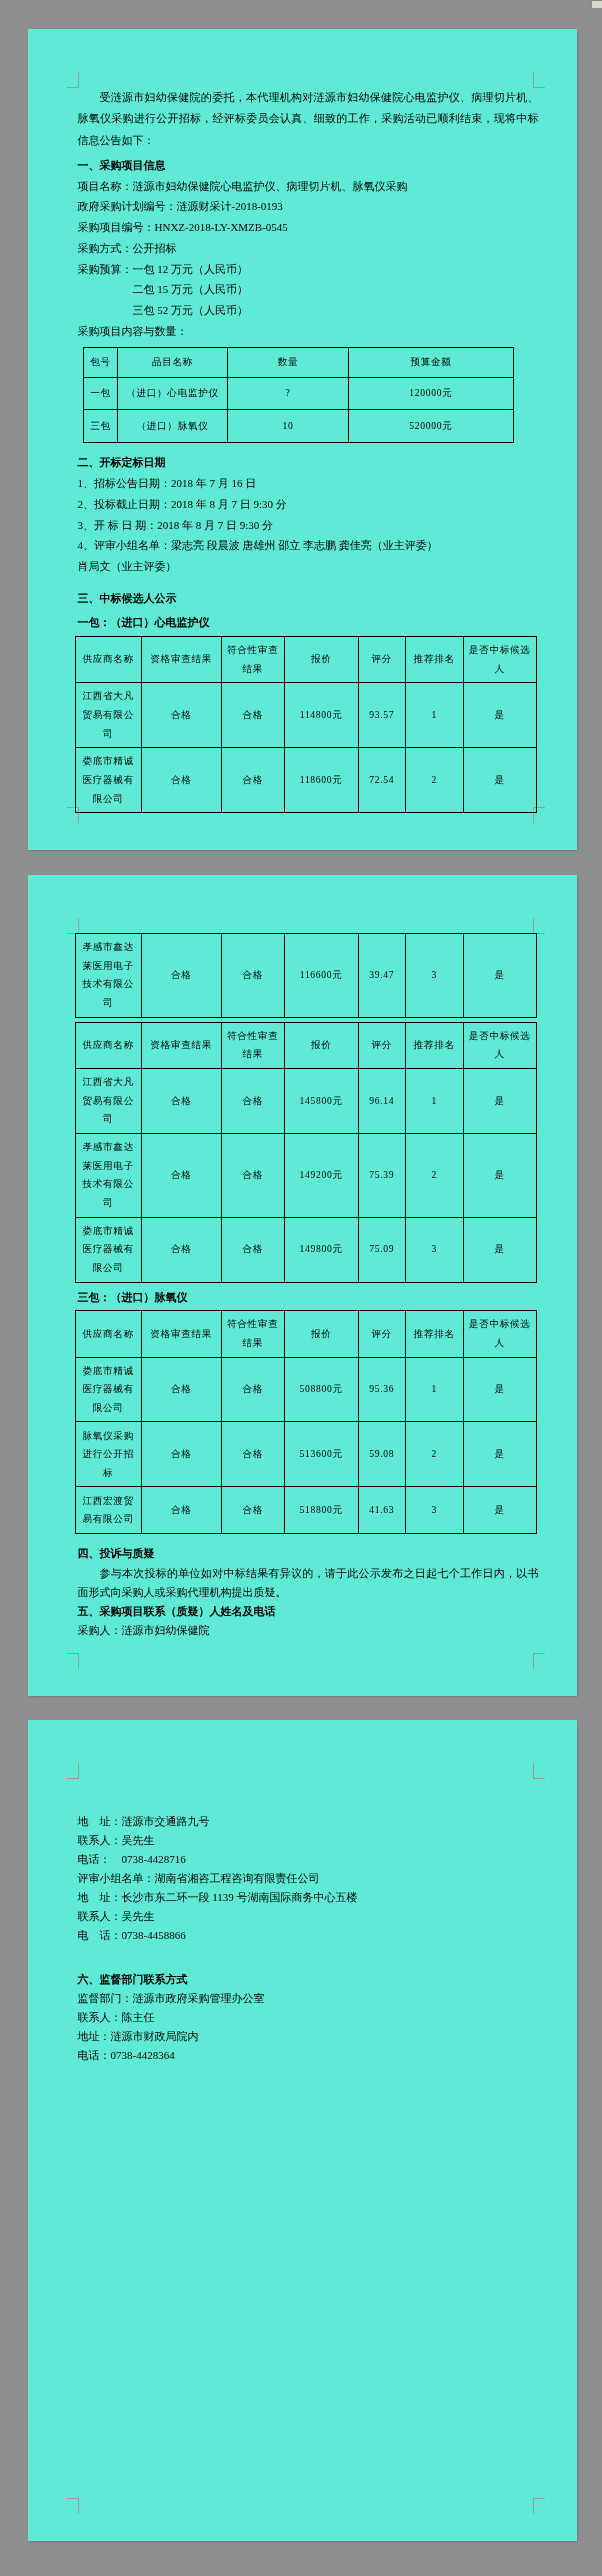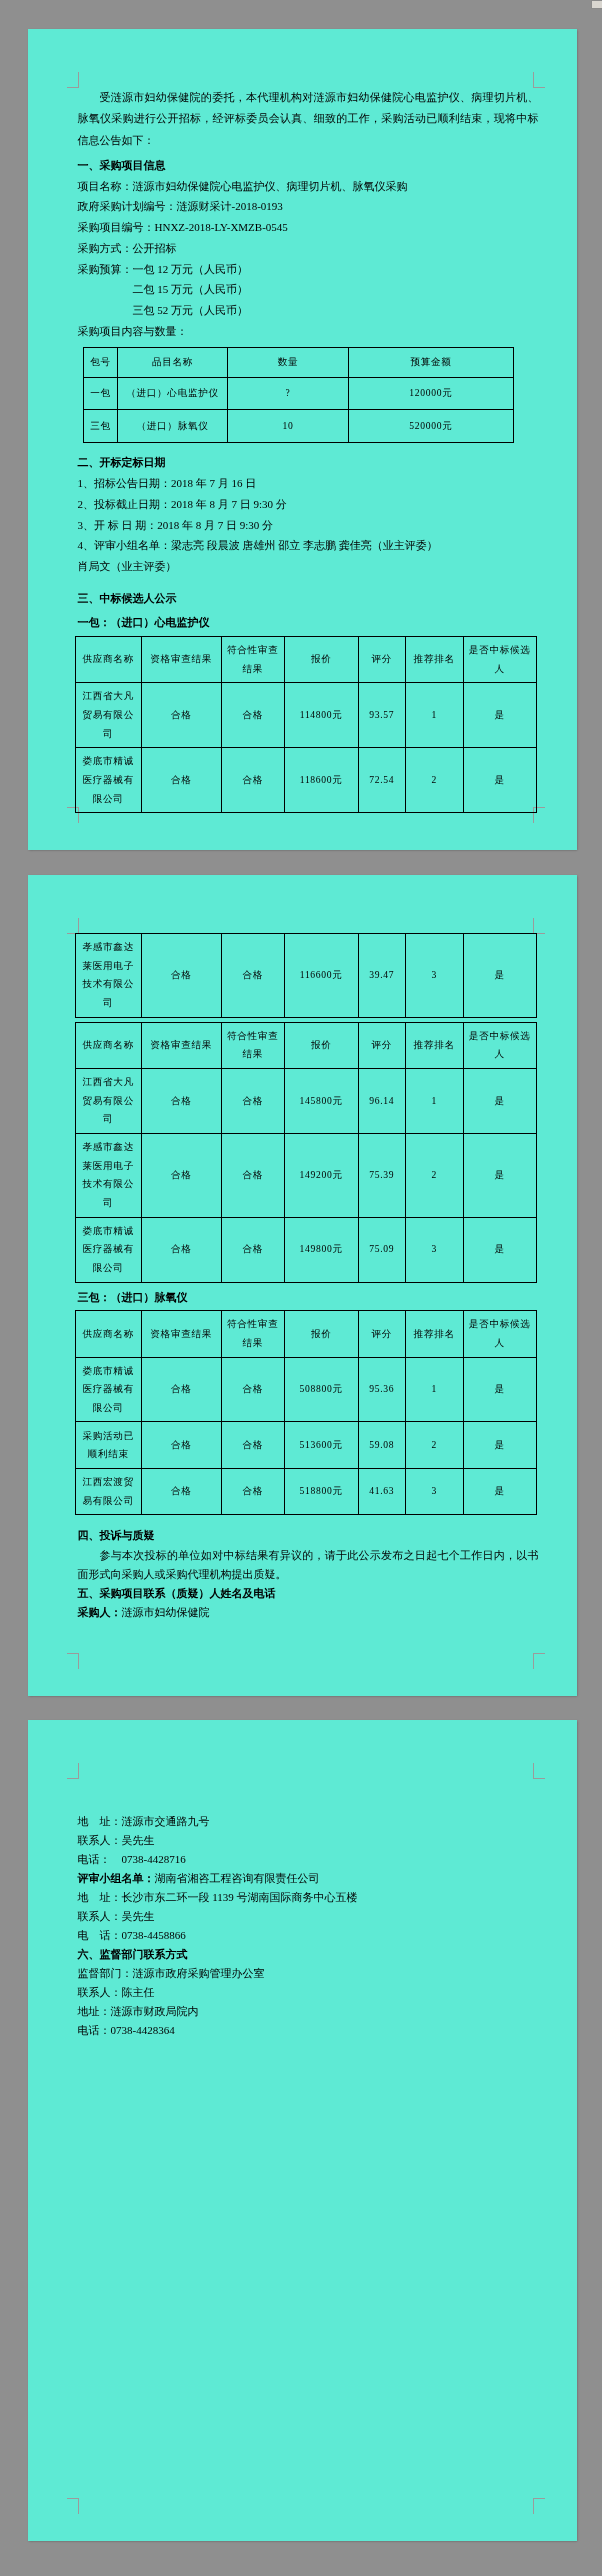--- a/index.html
+++ b/index.html
@@ -44,21 +44,21 @@
     font-size:9.6px;line-height:18.6px;padding:4.1px;letter-spacing:0.7px;
     font-weight:normal;overflow-wrap:break-word;word-break:break-all;
   }
   .items-table{width:430px;margin:5.5px 0 5.5px 5.5px;}
   .items-table th{height:20.7px;}
   .items-table td{height:23.4px;}
   .bid-table{width:461px;margin:2.8px 0 4.1px -2.8px;}
   .para2{line-height:19px;text-align:justify;text-indent:22px;margin:0;}
   .p3-line{line-height:19px;white-space:nowrap;}
   .p3-block{margin-top:34px;}
-  .bold-inline{font-weight:bold;}
+  .bold-inline{font-weight:normal;}
 </style>
 </head>
 <body>
 
 <div class="workspace">
 
   <div class="scroll-btn"></div>
 
   <div class="page page1">
     <div class="crop tl"></div>
@@ -279,21 +279,21 @@
             <tr>
               <td>娄底市精诚医疗器械有限公司</td>
               <td>合格</td>
               <td>合格</td>
               <td>508800元</td>
               <td>95.36</td>
               <td>1</td>
               <td>是</td>
             </tr>
             <tr>
-              <td>采购活动已顺利结束</td>
+              <td>脉氧仪采购进行公开招标</td>
               <td>合格</td>
               <td>合格</td>
               <td>513600元</td>
               <td>59.08</td>
               <td>2</td>
               <td>是</td>
             </tr>
             <tr>
               <td>江西宏渡贸易有限公司</td>
               <td>合格</td>
@@ -324,21 +324,21 @@
           <div class="p3-line">地　址：涟源市交通路九号</div>
           <div class="p3-line">联系人：吴先生</div>
           <div class="p3-line">电话：　0738-4428716</div>
         </div>
       <div class="p3-line"><span class="bold-inline">评审小组名单：</span><span>湖南省湘咨工程咨询有限责任公司</span></div>
       <div>
           <div class="p3-line">地　址：长沙市东二环一段 1139 号湖南国际商务中心五楼</div>
           <div class="p3-line">联系人：吴先生</div>
           <div class="p3-line">电　话：0738-4458866</div>
         </div>
-      <div class="h-bold" style="line-height:19px;">六、监督部门联系方式</div>
+      <div class="h-bold" style="line-height:19px;margin-top:25px;">六、监督部门联系方式</div>
       <div>
           <div class="p3-line">监督部门：涟源市政府采购管理办公室</div>
           <div class="p3-line">联系人：陈主任</div>
           <div class="p3-line">地址：涟源市财政局院内</div>
           <div class="p3-line">电话：0738-4428364</div>
         </div>
     </div>
   </div>
 
 </div>

